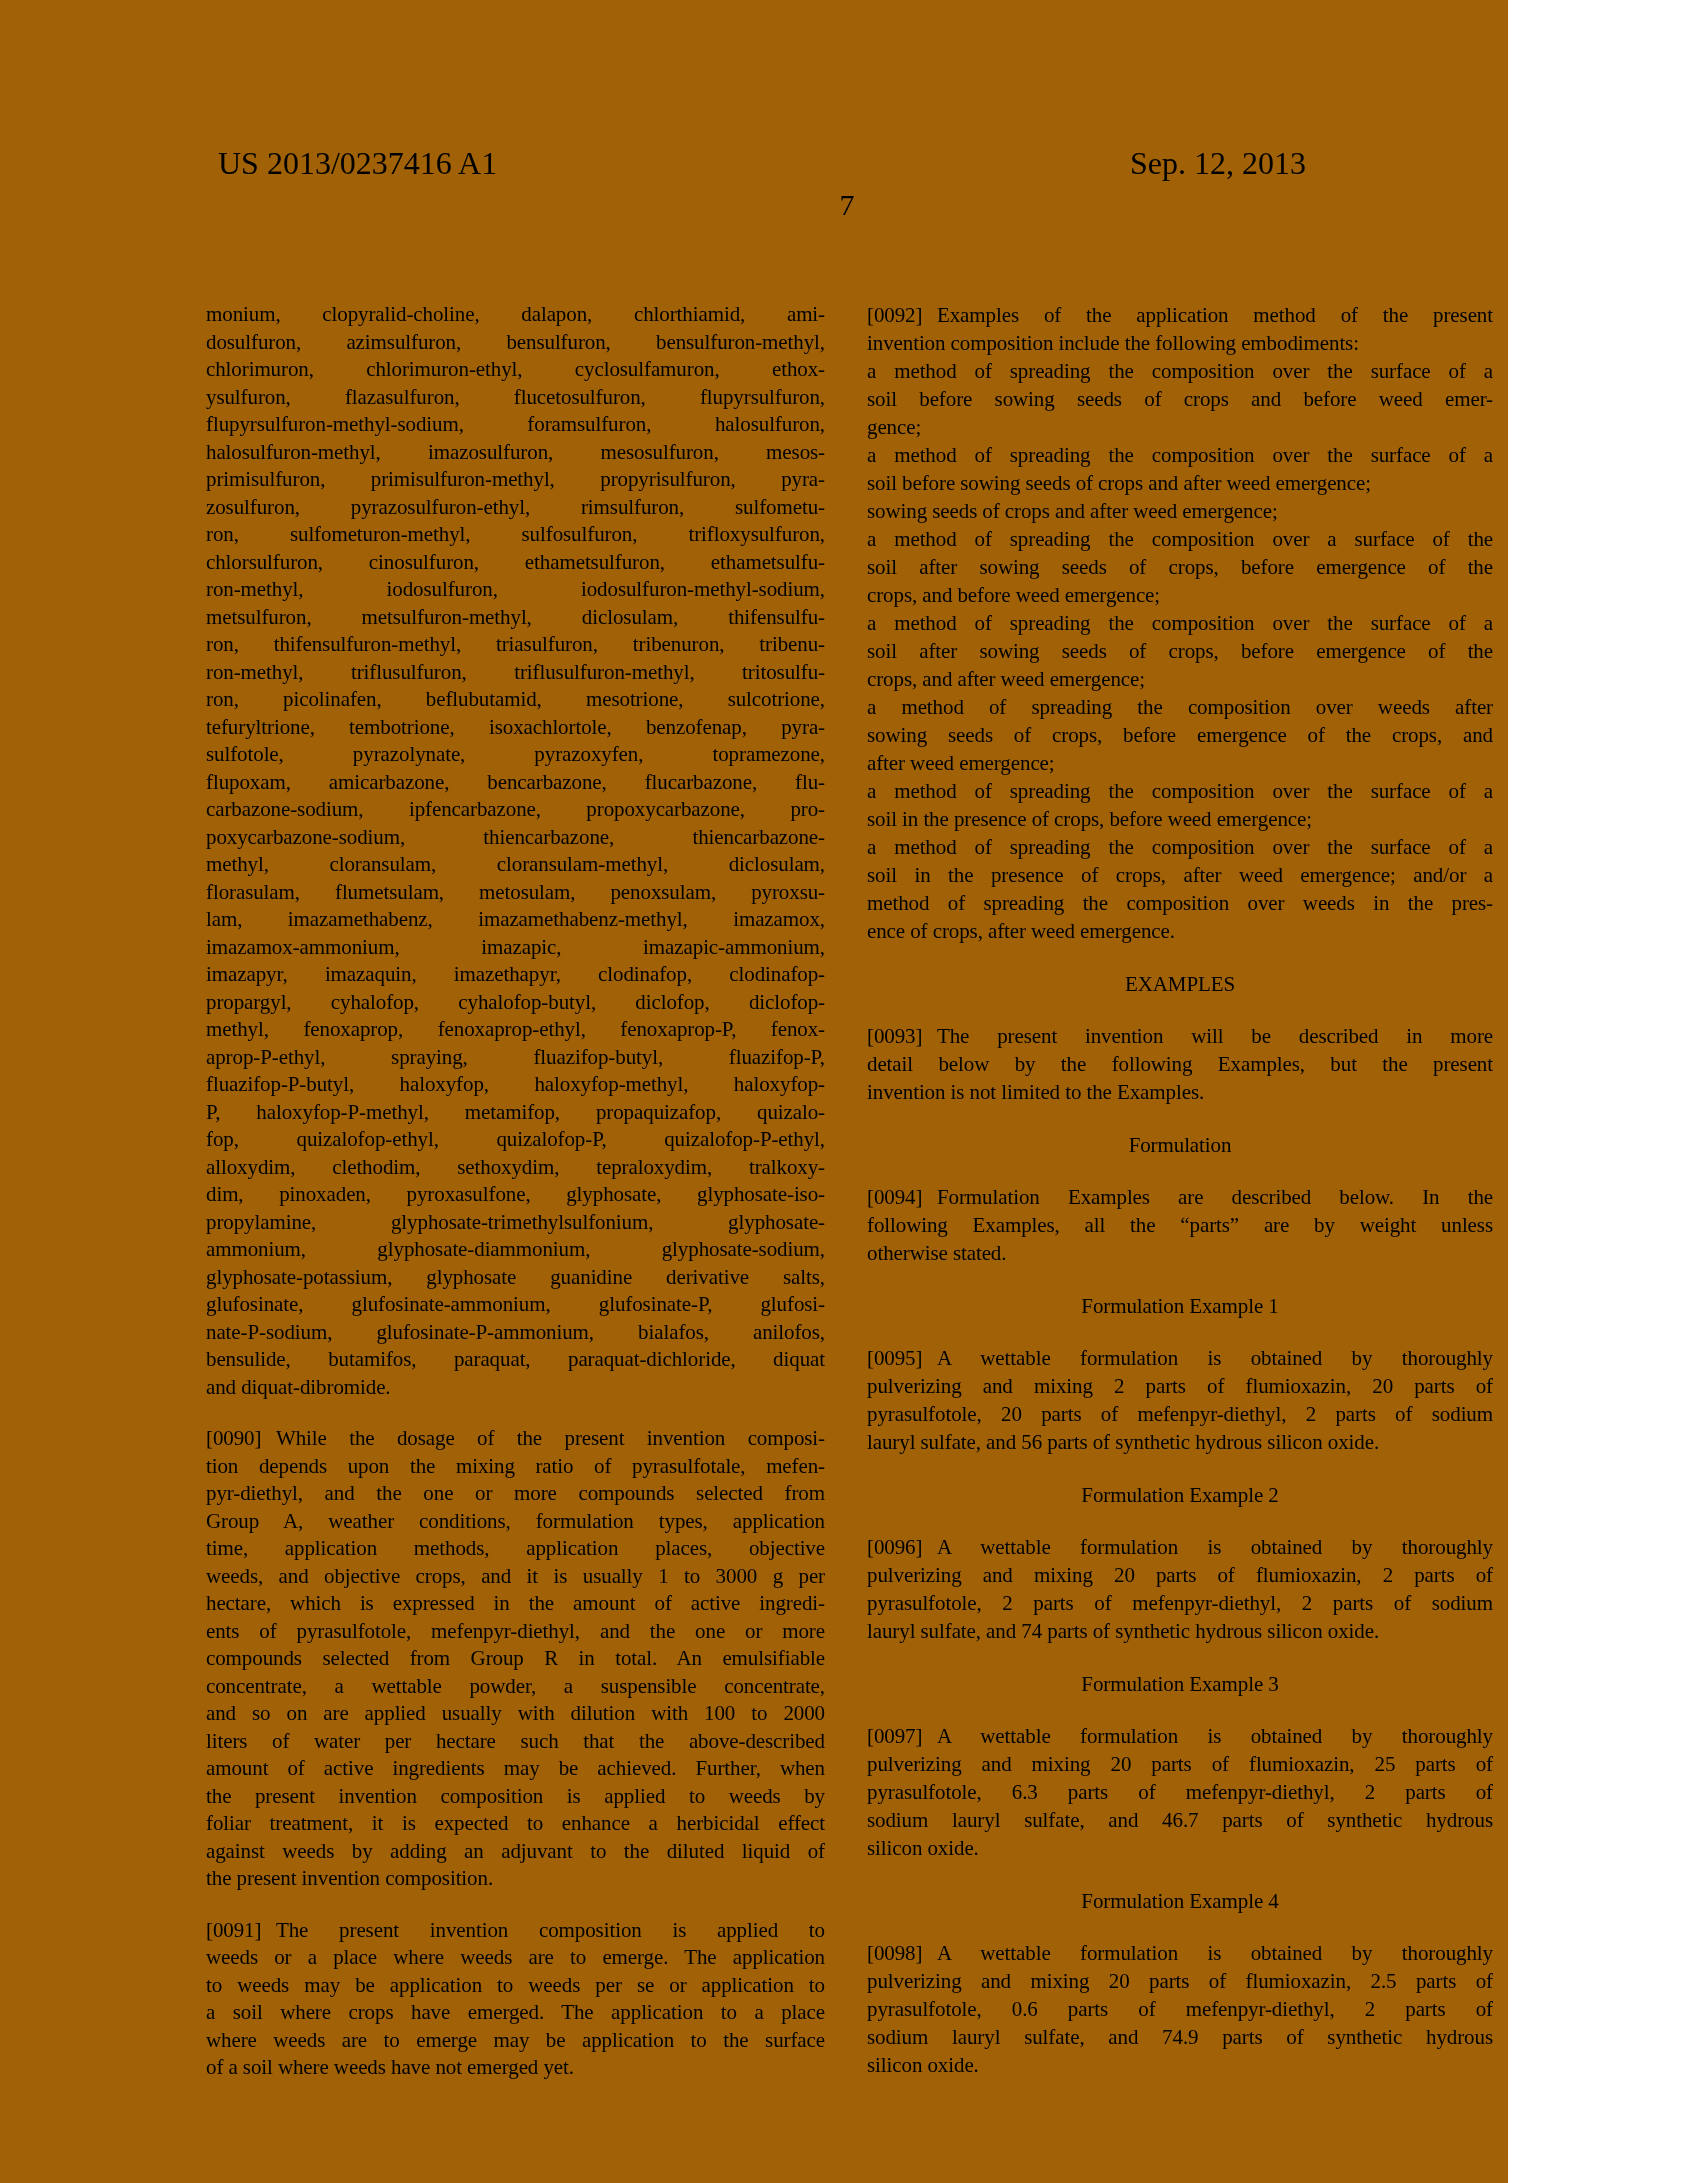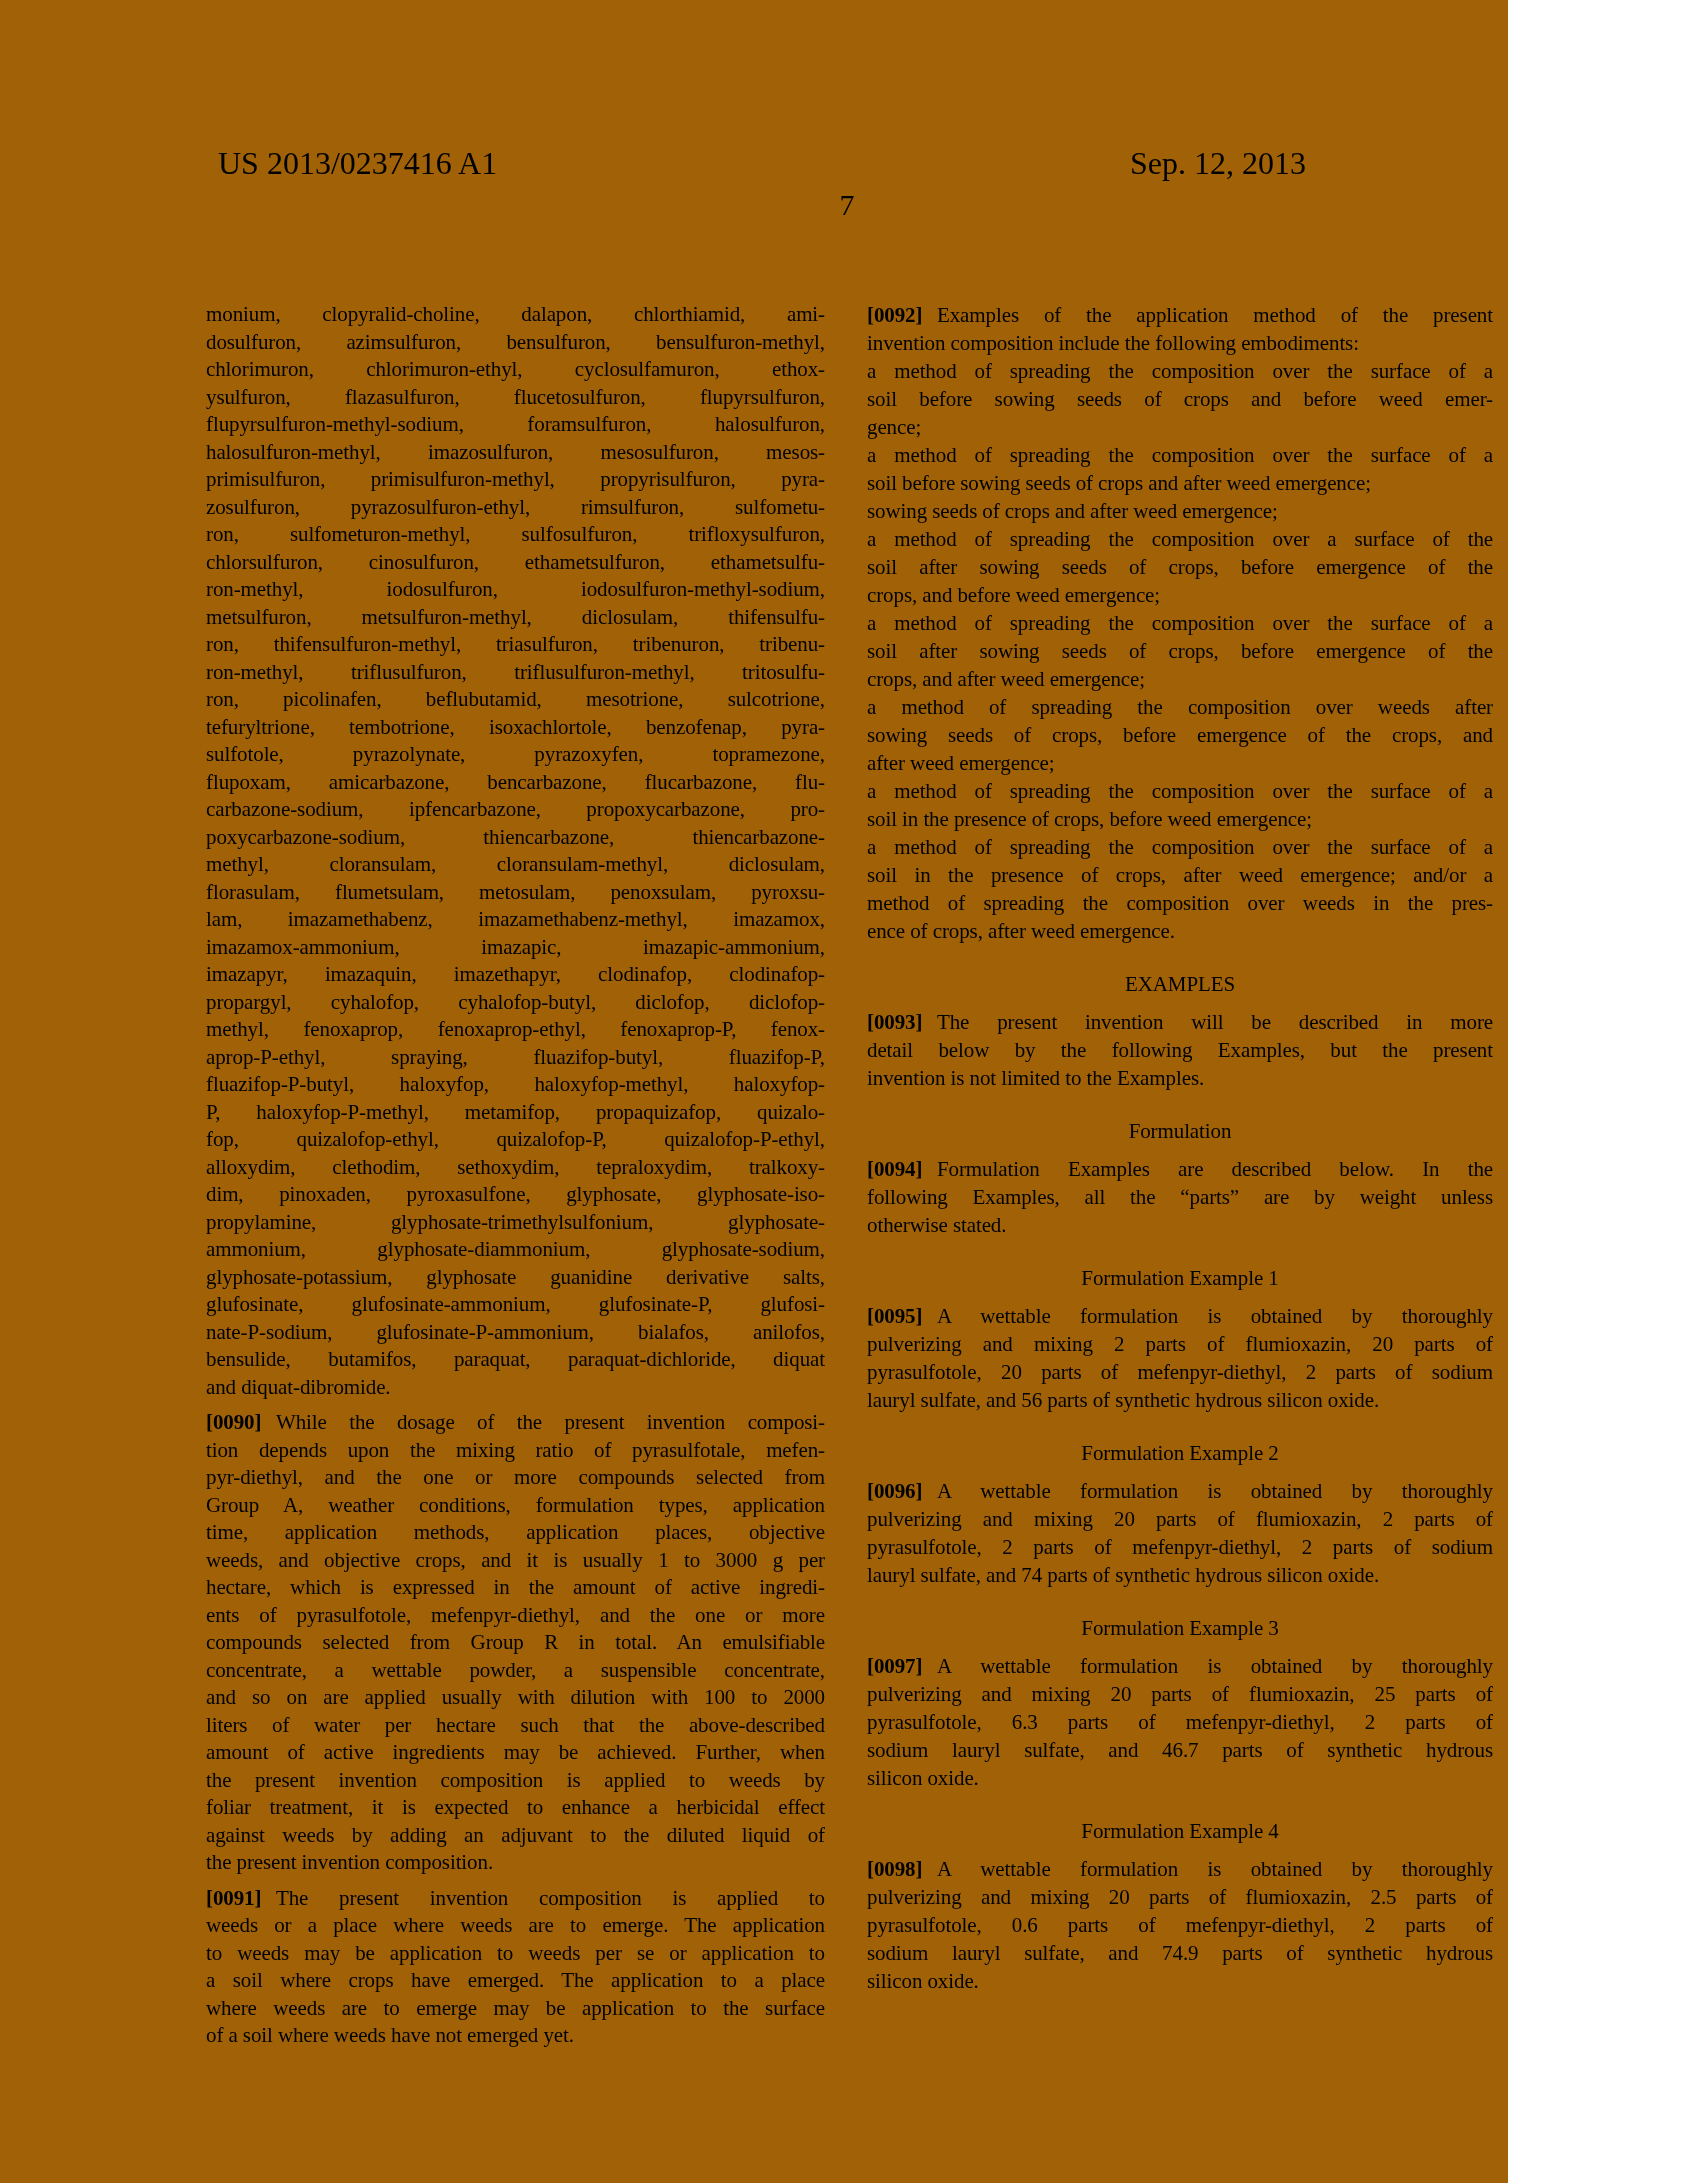--- a/index.html
+++ b/index.html
@@ -11,22 +11,22 @@
   .hdr-left  { position:absolute; left:218px;  top:145px; font-size:32px; white-space:nowrap; }
   .hdr-right { position:absolute; right:202px; top:145px; font-size:32px; white-space:nowrap; }
   .pgnum { position:absolute; left:0; top:188px; width:1694px; text-align:center; font-size:30px; }
 
   .col { position:absolute; top:301px; font-size:21px; letter-spacing:-0.1px; }
   .col-left  { left:206px;  width:619px; line-height:27.5px; }
   .col-right { left:867px; width:626px; line-height:28px; }
 
   .jl { text-align:justify; text-align-last:justify; }
   .ll { text-align-last:left; }
-  .para.tagged { margin-top:8px; }
-  .ptag { font-weight:bold; margin-right:14.6px; }
+  .para.tagged { margin-top:24px; }
+  .ptag { font-weight:normal; margin-right:14.6px; }
   .sect-heading { text-align:center; margin:25px 0 10px 0; }
 </style>
 </head>
 <body>
 
 <div class="page">
 
   <div class="hdr-left">US 2013/0237416 A1</div>
   <div class="hdr-right">Sep. 12, 2013</div>
   <div class="pgnum">7</div>

